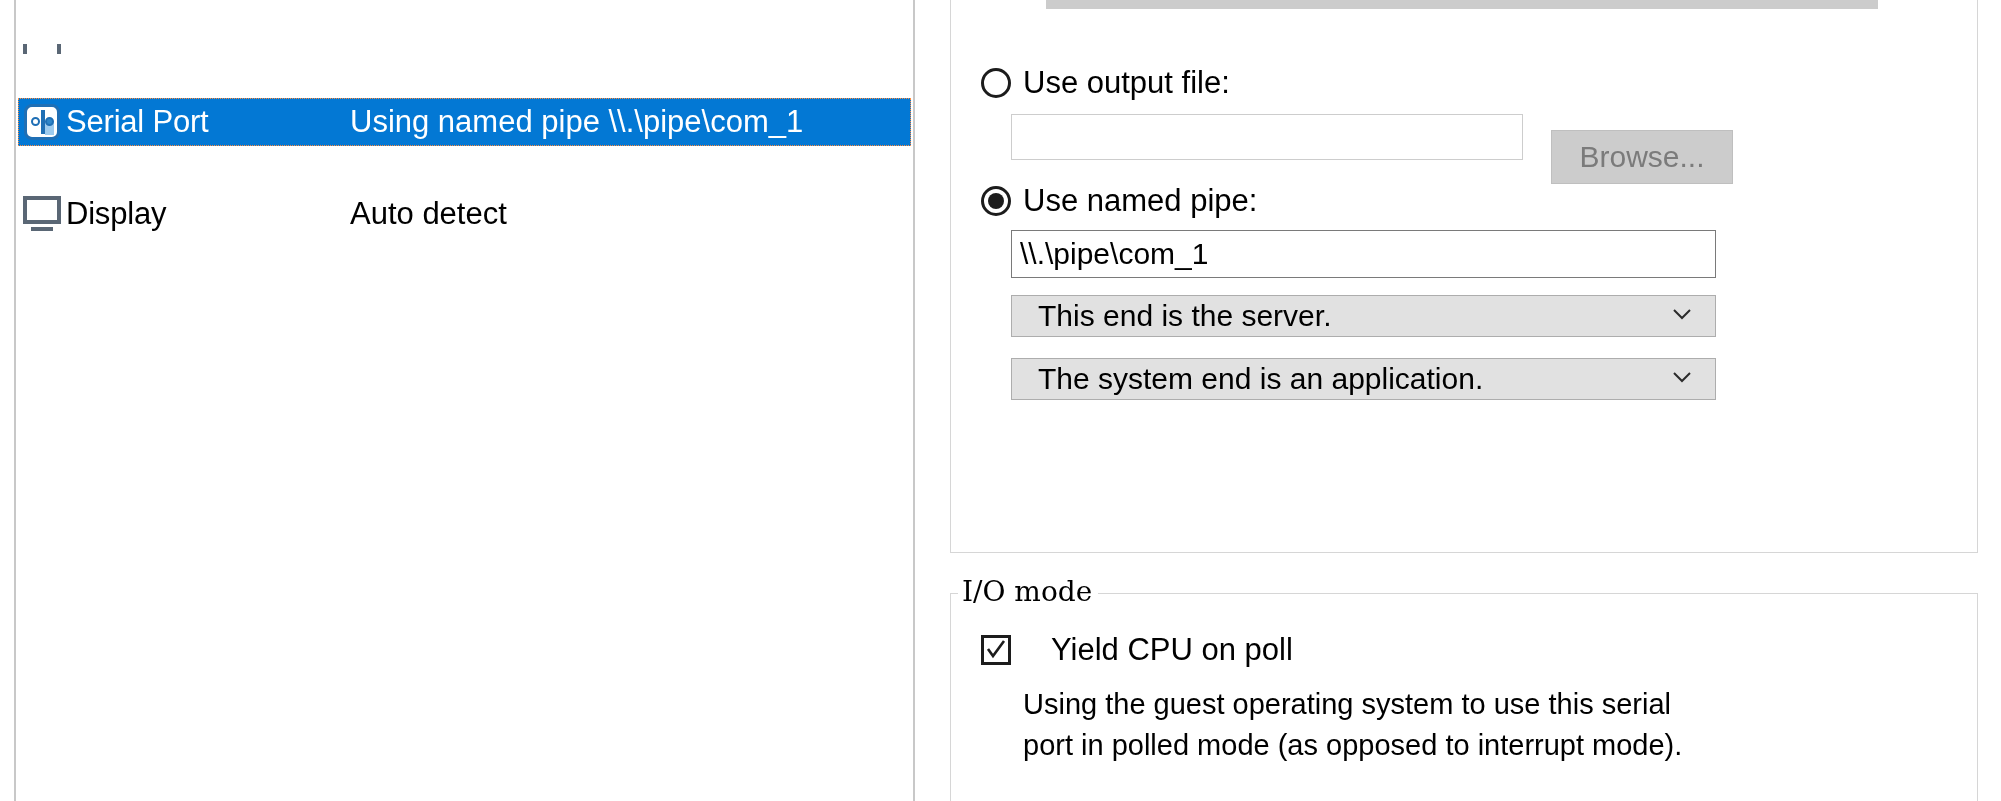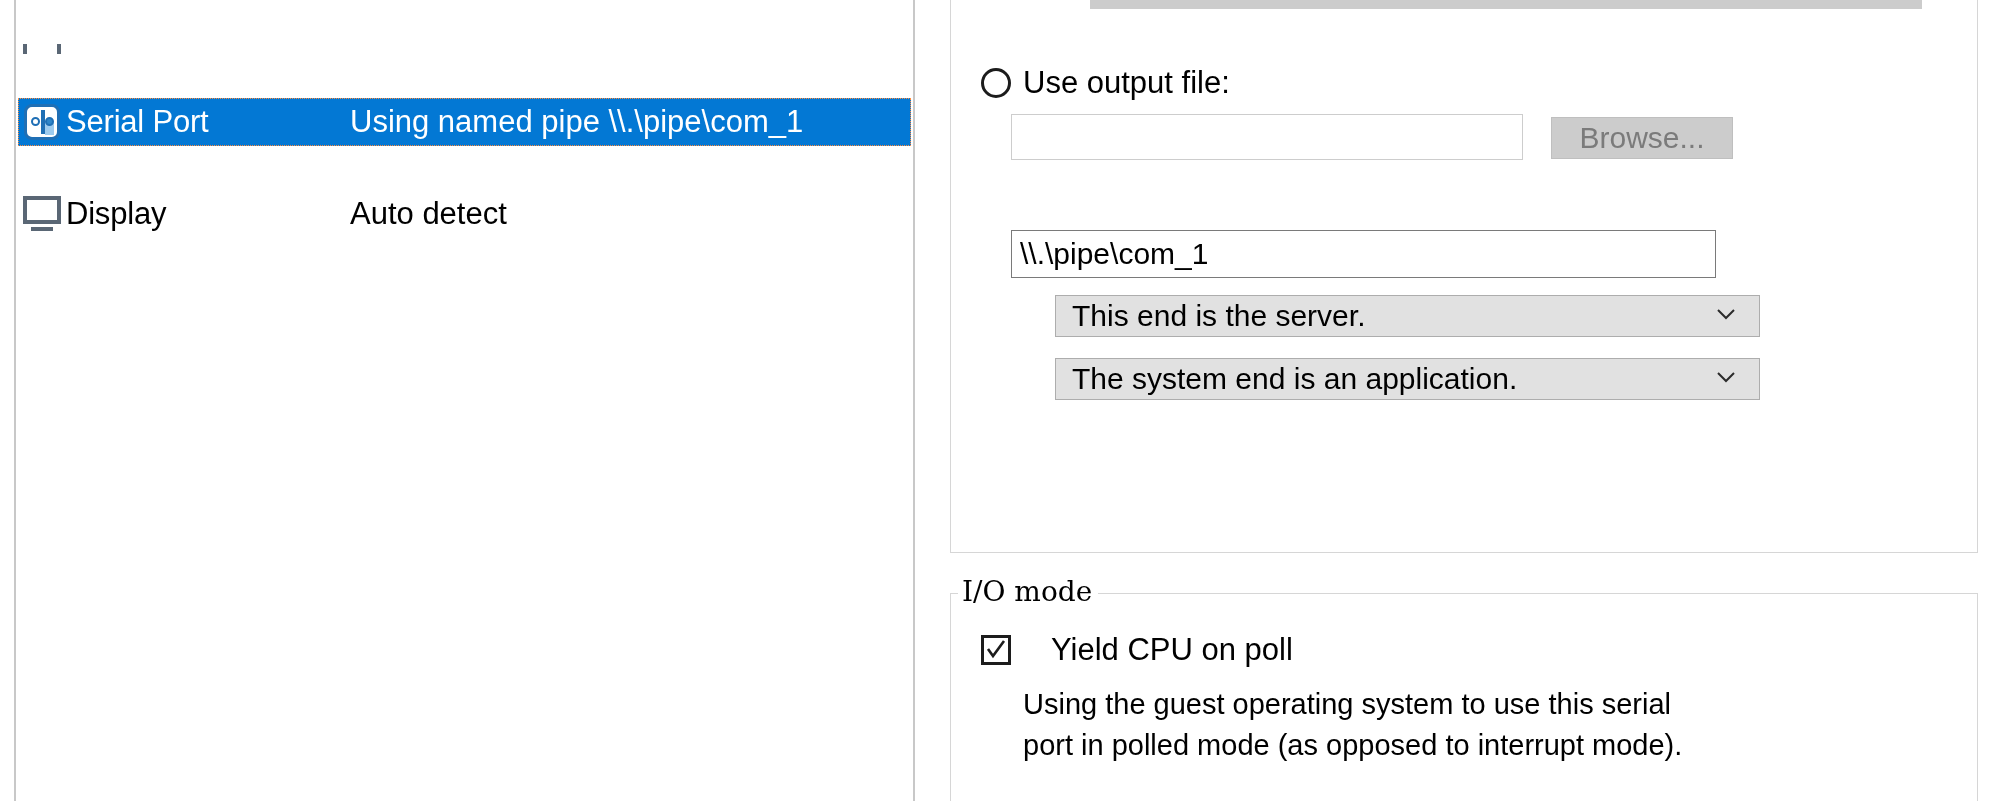--- a/index.html
+++ b/index.html
@@ -149,24 +149,23 @@
   #gb-iomode {
     left: 1px; top: 593px; width: 1028px; height: 330px;
   }
 
   
   .combo {
     position: absolute;
     box-sizing: border-box;
     display: flex;
     align-items: center;
-    padding-left: 16px;
+    padding-left: 26px;
     font-size: 30px;
     border: 1px solid transparent;
-    margin-left: 44px;
   }
   .combo.enabled {
     background: #e1e1e1;
     border-color: #adadad;
     color: #000000;
   }
   .combo.disabled {
     background: #cccccc;
     border-color: #cccccc;
     color: #6d6d6d;
@@ -319,24 +318,30 @@
 
       <div class="radio-row" style="left:30px; top:134px;">
         <span class="radio"></span>
         <span class="radio-label">Use output file:</span>
       </div>
 
       <div class="textbox disabled" style="left:60px; top:183px; width:512px; height:46px;">
         <span></span>
       </div>
 
-      <div class="btn disabled" style="left:600px; top:186px; width:182px; height:42px;">
+      <div class="btn disabled" style="left:600px; top:199px; width:182px; height:54px;">
         <span>Browse...</span>
       </div>
 
+      <div class="radio-row" style="left:30px; top:252px;">
+        <span class="radio">
+            <span class="dot"></span>
+          </span>
+        <span class="radio-label">Use named pipe:</span>
+      </div>
 
       <div class="textbox enabled" style="left:60px; top:299px; width:705px; height:48px;">
         <span>\\.\pipe\com_1</span>
       </div>
 
       <div class="combo enabled" style="left:60px; top:364px; width:705px; height:42px;">
         <span>This end is the server.</span>
         <span class="chev">
           <svg width="22" height="22" viewBox="0 0 22 22">
               <path d="M3 7 L11 15 L19 7" fill="none" stroke="#2b2b2b" stroke-width="2"></path>

